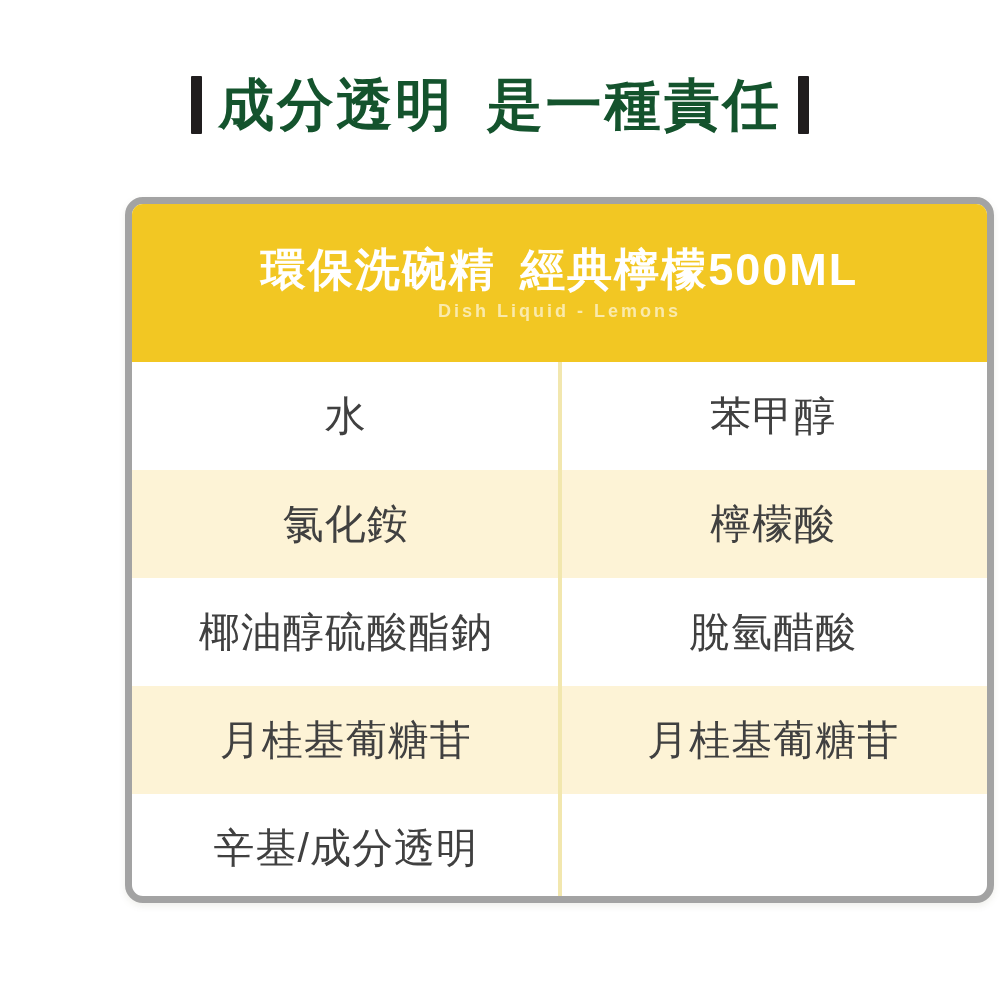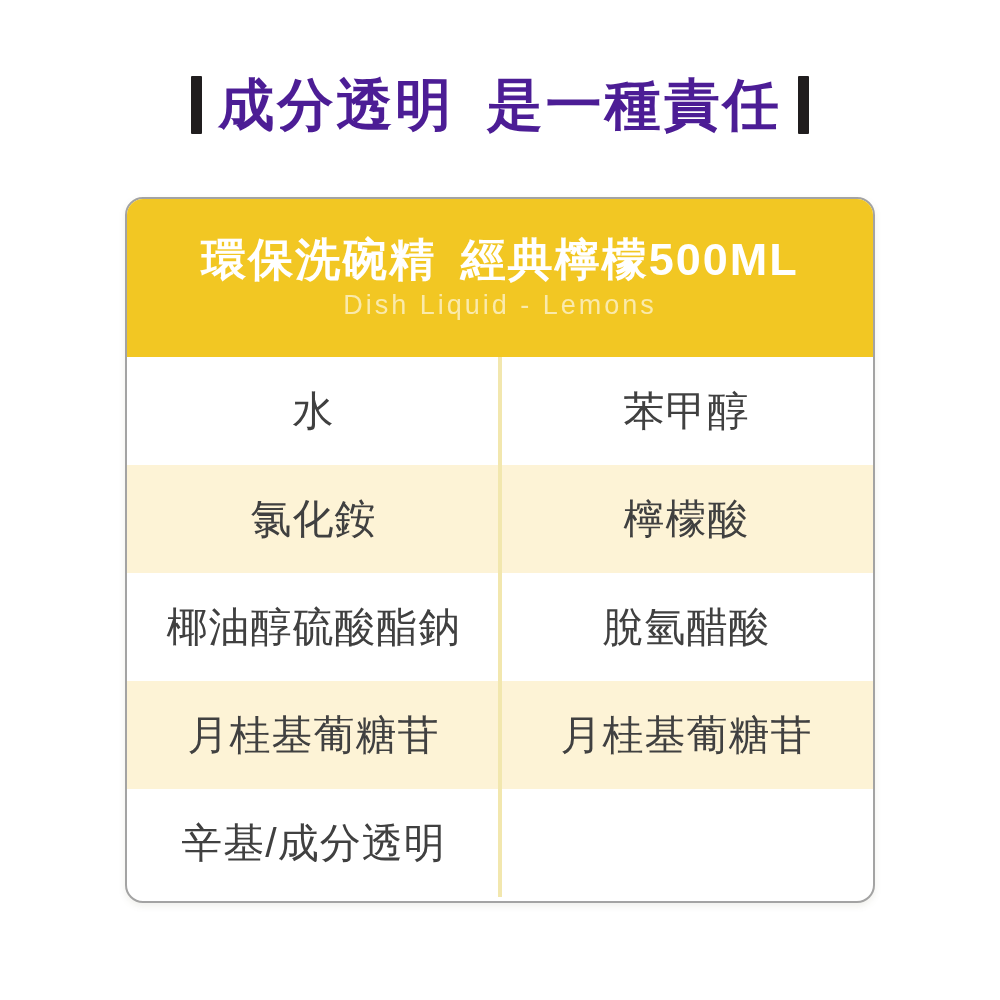--- a/index.html
+++ b/index.html
@@ -22,34 +22,34 @@
   }
   .heading-bar {
     width: 11px; height: 58px;
     background: #201d1e;
     border-radius: 1px;
     flex: 0 0 auto;
   }
   .page-heading {
     font-size: 56px;
     font-weight: 900;
-    color: #4c1d95;
+    color: #14532d;
     letter-spacing: 3px;
     word-spacing: 14px;
     white-space: nowrap;
     line-height: 1;
   }
 
   
   .card {
     position: absolute;
     left: 125px; top: 197px;
-    width: 750px; height: 706px;
+    width: 869px; height: 706px;
     background: #ffffff;
-    border: 2px solid #a3a3a3;
+    border: 7px solid #a3a3a3;
     border-radius: 18px;
     overflow: hidden;
     box-shadow: 0 3px 7px rgba(120, 120, 90, 0.12);
   }
   .card-header {
     height: 158px;
     background: #f2c723;
     display: flex;
     flex-direction: column;
     justify-content: center;
@@ -59,22 +59,22 @@
   .card-title {
     font-size: 45px;
     font-weight: 700;
     color: #ffffff;
     letter-spacing: 2px;
     word-spacing: 10px;
     white-space: nowrap;
     line-height: 1;
   }
   .card-subtitle {
-    font-size: 27px;
-    font-weight: 400;
+    font-size: 18px;
+    font-weight: 700;
     color: rgba(255, 255, 255, 0.62);
     letter-spacing: 3px;
     line-height: 1;
   }
 
   
   .ingredient-table {
     position: relative;
     height: 540px;
   }

